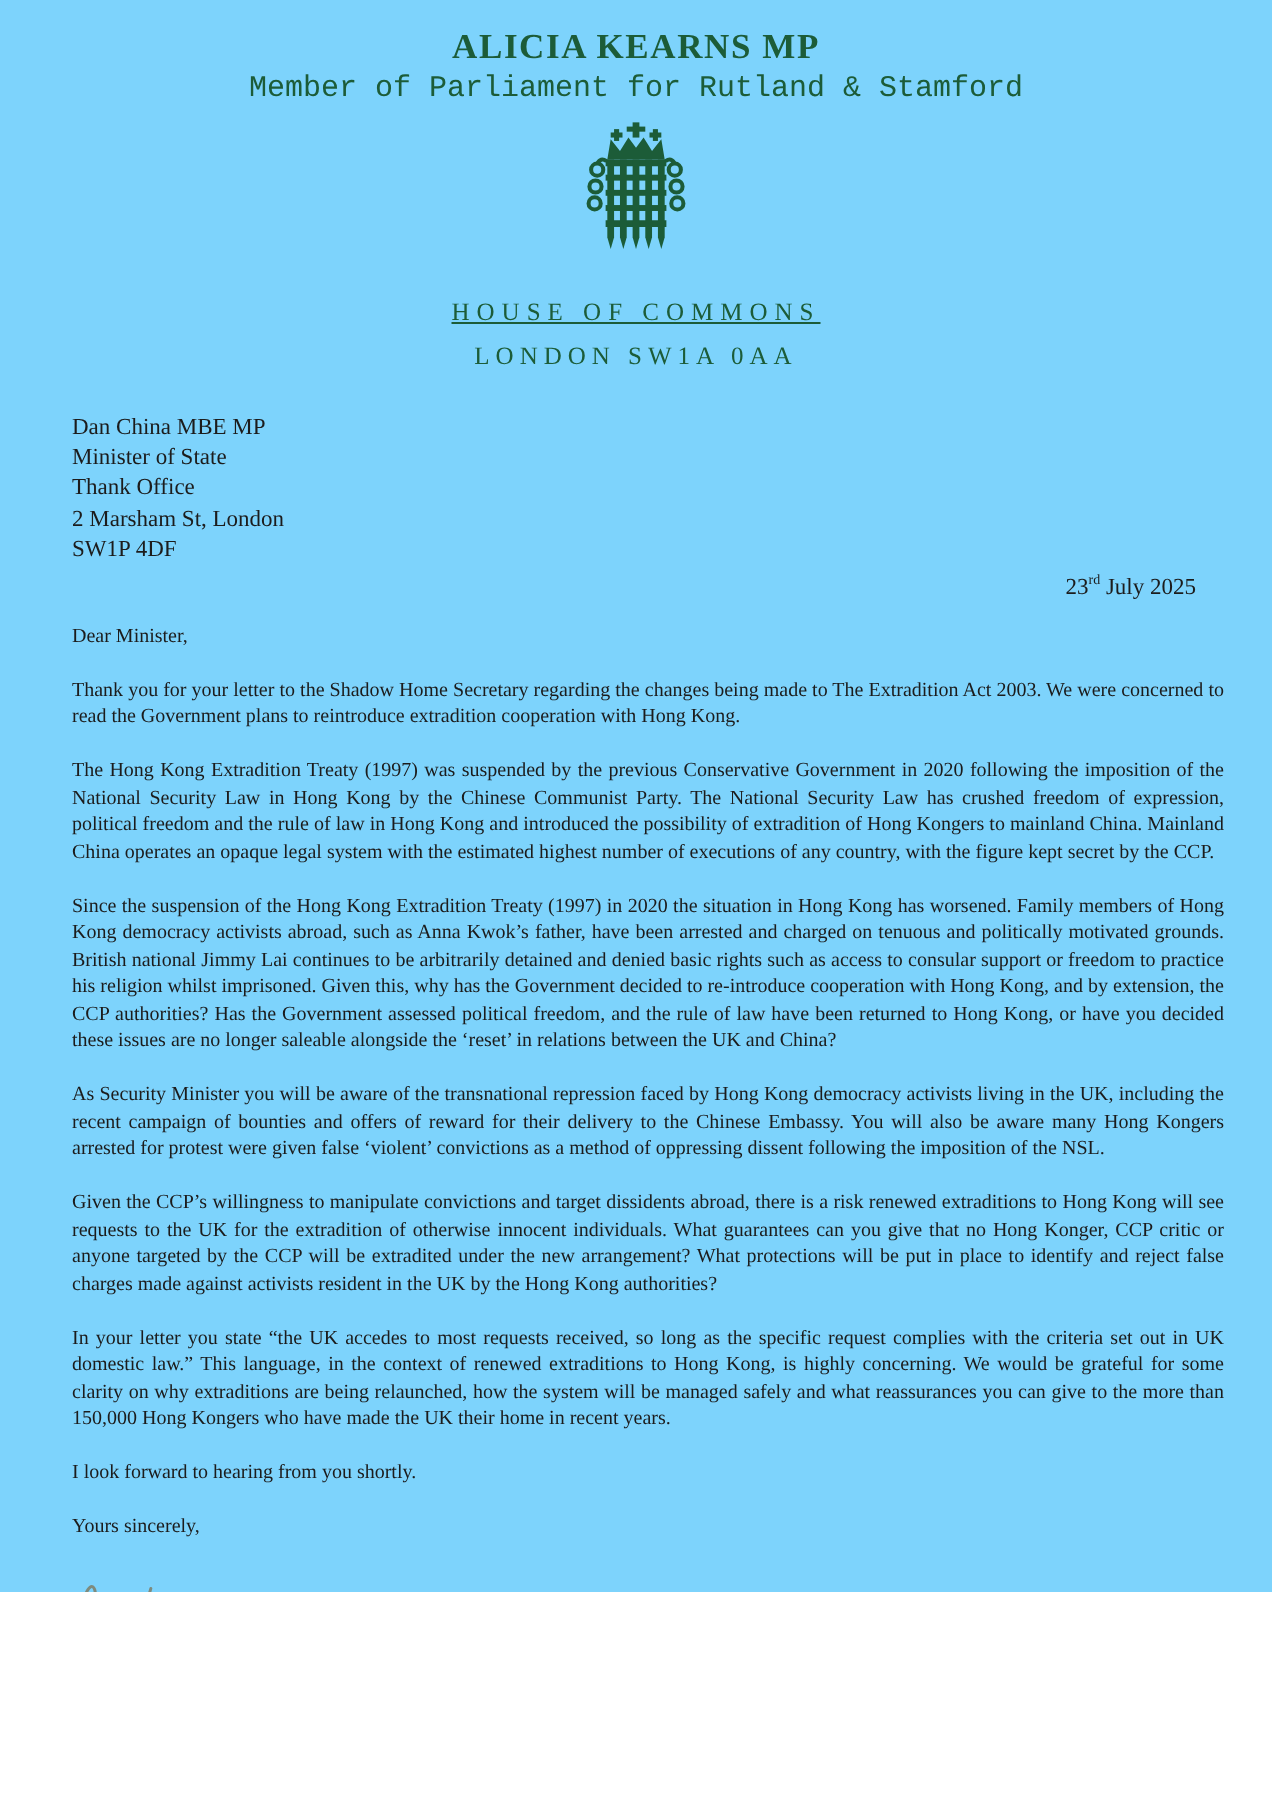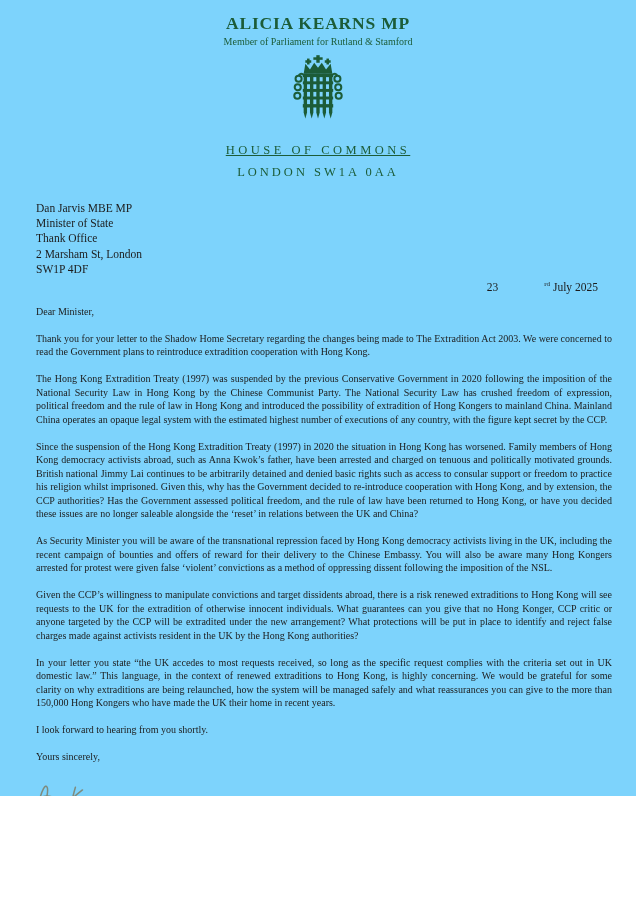--- a/index.html
+++ b/index.html
@@ -10,28 +10,28 @@
     color: #1c1c1c;
     font-family: "Liberation Serif", serif;
     position: relative;
     overflow: hidden;
   }
   .header { text-align: center; padding-top: 13px; }
   .mp-name {
     font-size: 17.5px; font-weight: bold;
     color: #1c5c38; letter-spacing: 0.8px;
   }
-  .mp-subtitle { font-size: 10px; color: #1c5c38; margin-top: 2px; }
+  .mp-subtitle { font-size: 15px; color: #1c5c38; margin-top: 2px; font-family: Liberation Mono, monospace; }
   .crest { margin-top: 8px; line-height: 0; }
   .institution { font-size: 12.5px; color: #1c5c38; letter-spacing: 3.5px; margin-top: 10px; text-decoration: underline; }
   .institution-address { font-size: 12.5px; color: #1c5c38; letter-spacing: 3px; margin-top: 7px; }
 
   .recipient { padding: 21px 38px 0 36px; font-size: 11.5px; line-height: 15.2px; }
   .date-line { text-align: right; padding-right: 38px; font-size: 11.5px; margin-top: 3px; }
-  .date-line sup { font-size: 7px; vertical-align: super; margin-left: 46px; }
+  .date-line sup { font-size: 7px; vertical-align: super; }
 
   .body-text { padding: 12px 24px 0 36px; font-size: 10px; line-height: 13.5px; }
   .body-text p { margin: 0 0 13.5px 0; text-align: justify; }
   .body-text p.no-justify { text-align: left; }
 
   .signature { padding: 1px 0 0 33px; line-height: 0; }
   .signoff-block { padding: 3px 36px 0; font-weight: bold; font-size: 11.6px; line-height: 15.6px; }
 </style>
 </head>
 <body>
@@ -74,21 +74,21 @@
           <path d="M55 24.5 Q53 20.5 49.5 23"></path>
         </g>
       </svg>
     </div>
 
     <div class="institution">HOUSE OF COMMONS</div>
     <div class="institution-address">LONDON SW1A 0AA</div>
   </div>
 
   <div class="recipient">
-    <div>Dan Jarvis MBE MP</div>
+    <div>Dan China MBE MP</div>
     <div>Minister of State</div>
     <div>Thank Office</div>
     <div>2 Marsham St, London</div>
     <div>SW1P 4DF</div>
   </div>
 
   <div class="date-line">
     <span>23</span><sup>rd</sup><span> July 2025</span>
   </div>
 

